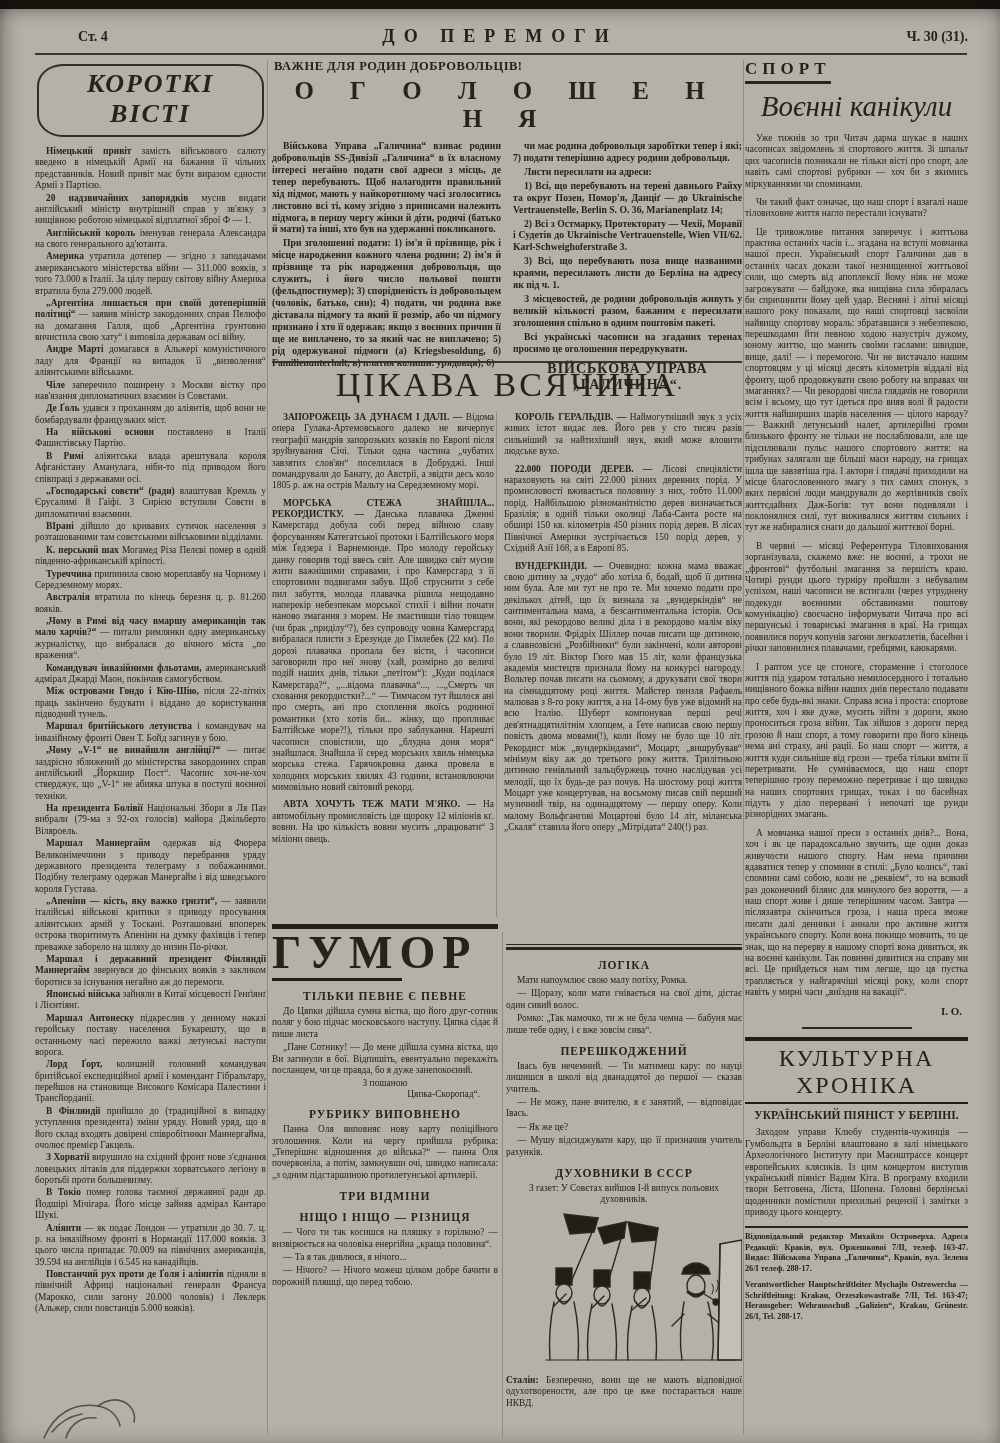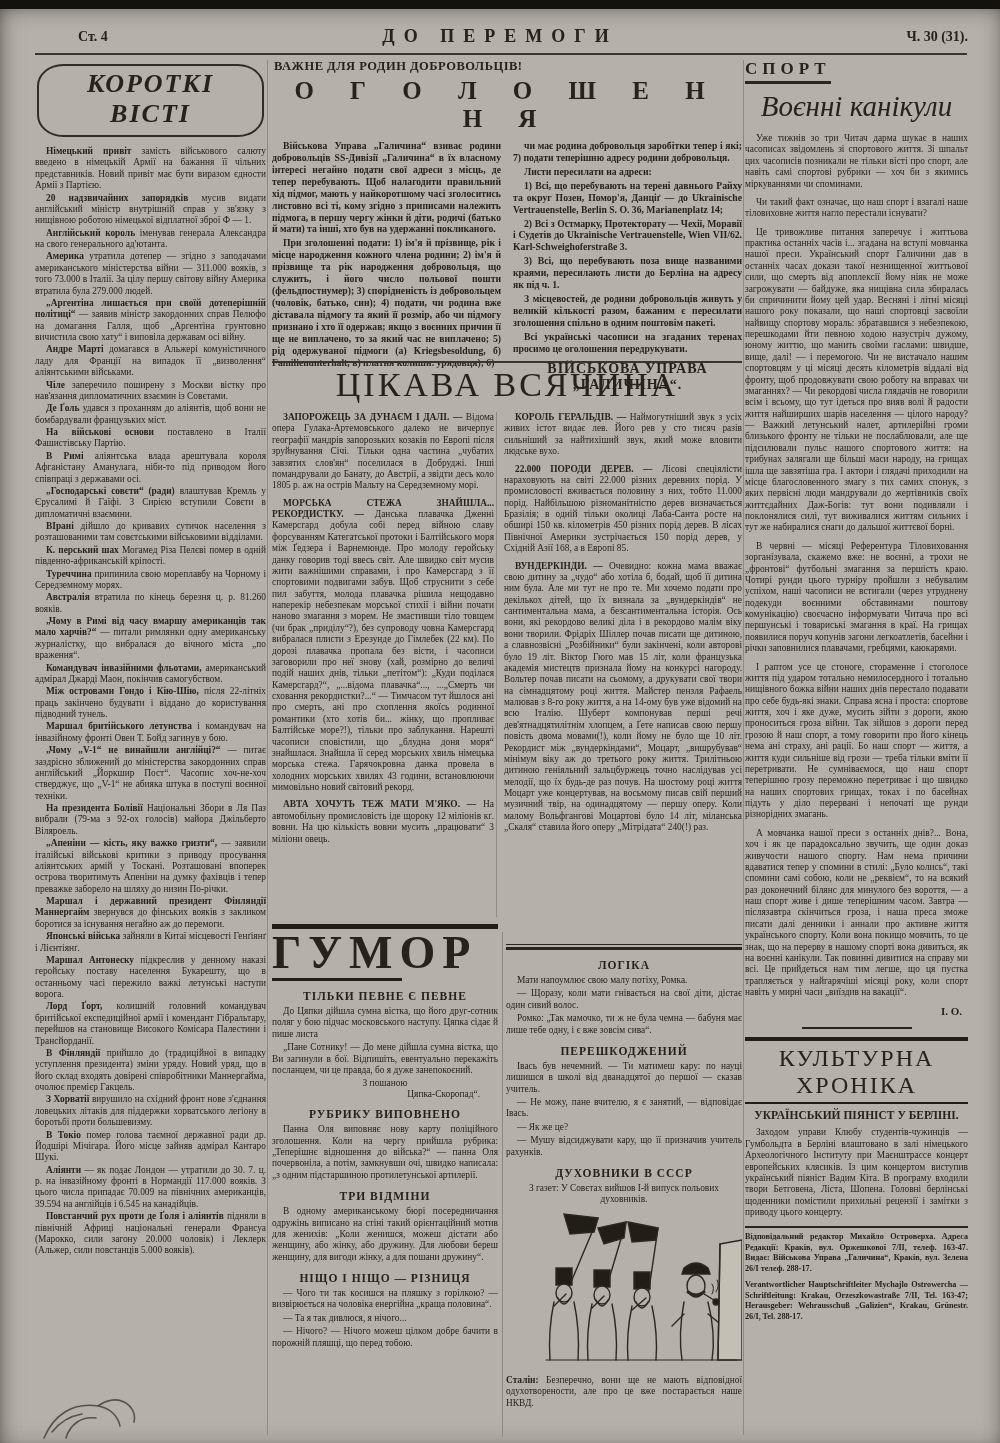--- a/index.html
+++ b/index.html
@@ -137,20 +137,21 @@
       <p class="brief"><b class="lead">Командувач інвазійними фльотами,</b> <span>американський адмірал Джарді Маон, покінчив самогубством.</span></p>
 
       <p class="brief"><b class="lead">Між островами Гондо і Кію-Шію,</b> <span>після 22-літніх праць закінчено будувати і віддано до користування підводний тунель.</span></p>
 
       <p class="brief"><b class="lead">Маршал бритійського летунства</b> <span>і командувач на інвазійному фронті Овен Т. Бойд загинув у бою.</span></p>
 
       <p class="brief"><b class="lead">„Чому „V-1“ не винайшли англійці?“</b> <span>— питає заздрісно зближений до міністерства закордонних справ англійський „Йоркшир Пост“. Часопис хоч-не-хоч стверджує, що „V-1“ не абияка штука в поступі воєнної техніки.</span></p>
 
       <p class="brief"><b class="lead">На президента Болівії</b> <span>Національні Збори в Ля Паз вибрали (79-ма з 92-ох голосів) майора Джільберто Віляроель.</span></p>
 
+      <p class="brief"><b class="lead">Маршал Маннергайм</b> <span>одержав від Фюрера Великонімеччини з приводу перебрання уряду державного президента телеграму з побажаннями. Подібну телеграму одержав Манергайм і від шведського короля Густава.</span></p>
 
       <p class="brief"><b class="lead">„Апеніни — кість, яку важко гризти“,</b> <span>— заявили італійські військові критики з приводу просування аліянтських армій у Тоскані. Розташовані впоперек острова творитимуть Апеніни на думку фахівців і тепер преважке заборело на шляху до низин По-річки.</span></p>
 
       <p class="brief"><b class="lead">Маршал і державний президент Фінляндії Маннергайм</b> <span>звернувся до фінських вояків з закликом боротися за існування негайно аж до перемоги.</span></p>
 
       <p class="brief"><b class="lead">Японські війська</b> <span>зайняли в Китаї місцевості Генґіянґ і Лієнтіянґ.</span></p>
 
       <p class="brief"><b class="lead">Маршал Антонеску</b> <span>підкреслив у денному наказі геройську поставу населення Букарешту, що в останньому часі пережило важкі летунські наступи ворога.</span></p>
 
       <p class="brief"><b class="lead">Лорд Ґорт,</b> <span>колишній головний командувач бритійської експедиційної армії і комендант Гібральтару, перейшов на становище Високого Комісара Палестини і Трансйорданії.</span></p>
@@ -222,21 +223,20 @@
   <div class="joke-head">ТІЛЬКИ ПЕВНЕ Є ПЕВНЕ</div>
   <p class="bodytext ind">До Цяпки дійшла сумна вістка, що його друг-сотник поляг у бою підчас московського наступу. Цяпка сідає й пише листа</p>
   <p class="bodytext ind">„Пане Сотнику! — До мене дійшла сумна вістка, що Ви загинули в бої. Відпишіть, евентуально перекажіть посланцем, чи це правда, бо я дуже занепокоєний.</p>
   <p class="sig-line">З пошаною</p>
   <p class="sig-line s2">Цяпка-Скоропад“.</p>
 
   <div class="joke-head">РУБРИКУ ВИПОВНЕНО</div>
   <p class="bodytext ind">Панна Оля виповняє нову карту поліційного зголошення. Коли на чергу прийшла рубрика: „Теперішнє відношення до війська?“ — панна Оля почервоніла, а потім, замкнувши очі, швидко написала: „з одним підстаршиною протилетунської артилерії.</p>
 
   <div class="joke-head">ТРИ ВІДМІНИ</div>
-  <p class="bodytext ind">В одному американському бюрі посередничання одружінь виписано на стіні такий орієнтаційний мотив для женихів: „Коли женишся, можеш дістати або женщину, або жінку, або дружину. Для любови береш женщину, для вигоди жінку, а для пошани дружину“.</p>
 
   <div class="joke-head">НІЩО І НІЩО — РІЗНИЦЯ</div>
   <p class="bodytext ind">— Чого ти так косишся на пляшку з горілкою? — визвірюється на чоловіка енергійна „краща половина“.</p>
   <p class="bodytext ind">— Та я так дивлюся, я нічого...</p>
   <p class="bodytext ind">— Нічого? — Нічого можеш цілком добре бачити в порожній пляшці, що перед тобою.</p>
 </section>
 
 <section id="jokes">
   <div class="dbl-rule-a"></div>
   <div class="dbl-rule-b"></div>

